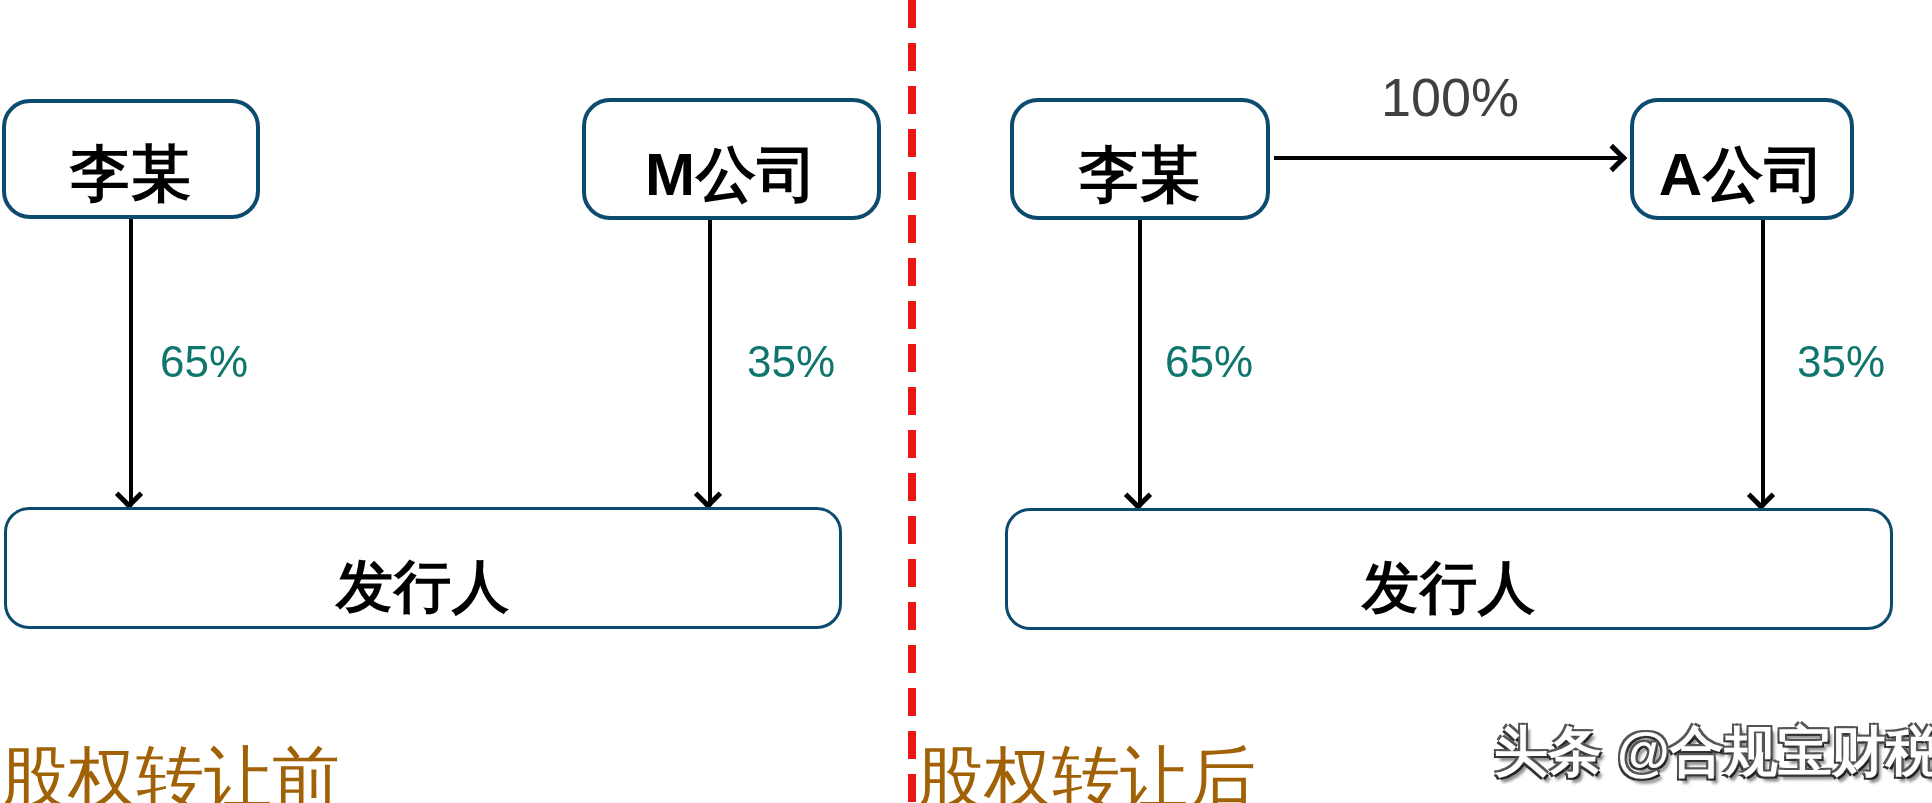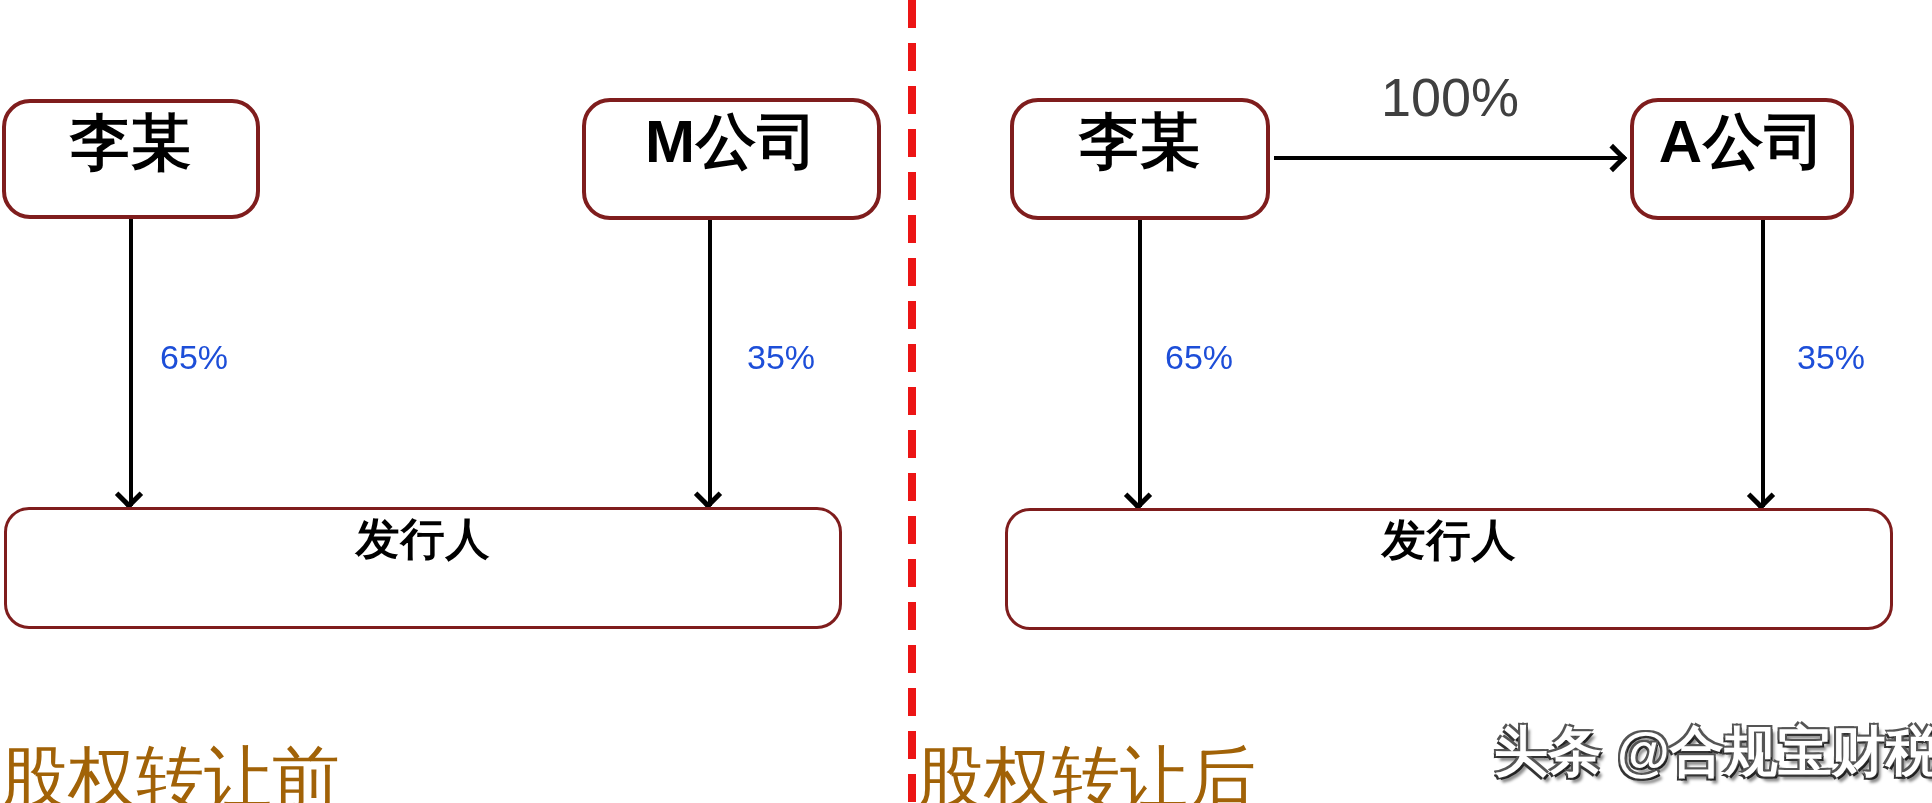--- a/index.html
+++ b/index.html
@@ -8,33 +8,33 @@
     position:relative;
     width:1932px;height:803px;
     background:#ffffff;
     overflow:hidden;
   }
   
   .node{
     position:absolute;
     box-sizing:border-box;
     background:#ffffff;
-    border:4px solid #7f1d1d;
+    border:4px solid #0c4a6e;
     border-radius:28px;
-    display:flex;align-items:flex-start;justify-content:center;
+    display:flex;align-items:flex-end;justify-content:center;
     font-weight:bold;
     font-size:60px;
     color:#000000;
     letter-spacing:1px;
     z-index:3;
   }
   .node.issuer{
     border-width:3px;
     border-radius:25px;
-    font-size:44px;
+    font-size:57px;
   }
   
   .arrow-v{position:absolute;width:0;z-index:1;}
   .arrow-v .stem{
     position:absolute;left:-2px;top:0;width:4px;height:100%;background:#000000;
   }
   .arrow-v .head{
     position:absolute;left:-12px;bottom:1px;
     width:15px;height:15px;
     border-right:5px solid #000000;
@@ -49,22 +49,22 @@
   .arrow-h .head{
     position:absolute;right:1px;top:-10px;
     width:15px;height:15px;
     border-right:5px solid #000000;
     border-bottom:5px solid #000000;
     transform:rotate(-45deg);
   }
   
   .pct{
     position:absolute;
-    font-size:34px;
-    color:#1d4ed8;
+    font-size:44px;
+    color:#0f766e;
     line-height:1;
     z-index:2;
     white-space:nowrap;
   }
   .pct.red{font-weight:500;}
   
   .caption{
     position:absolute;
     font-size:68px;
     color:#a16207;

